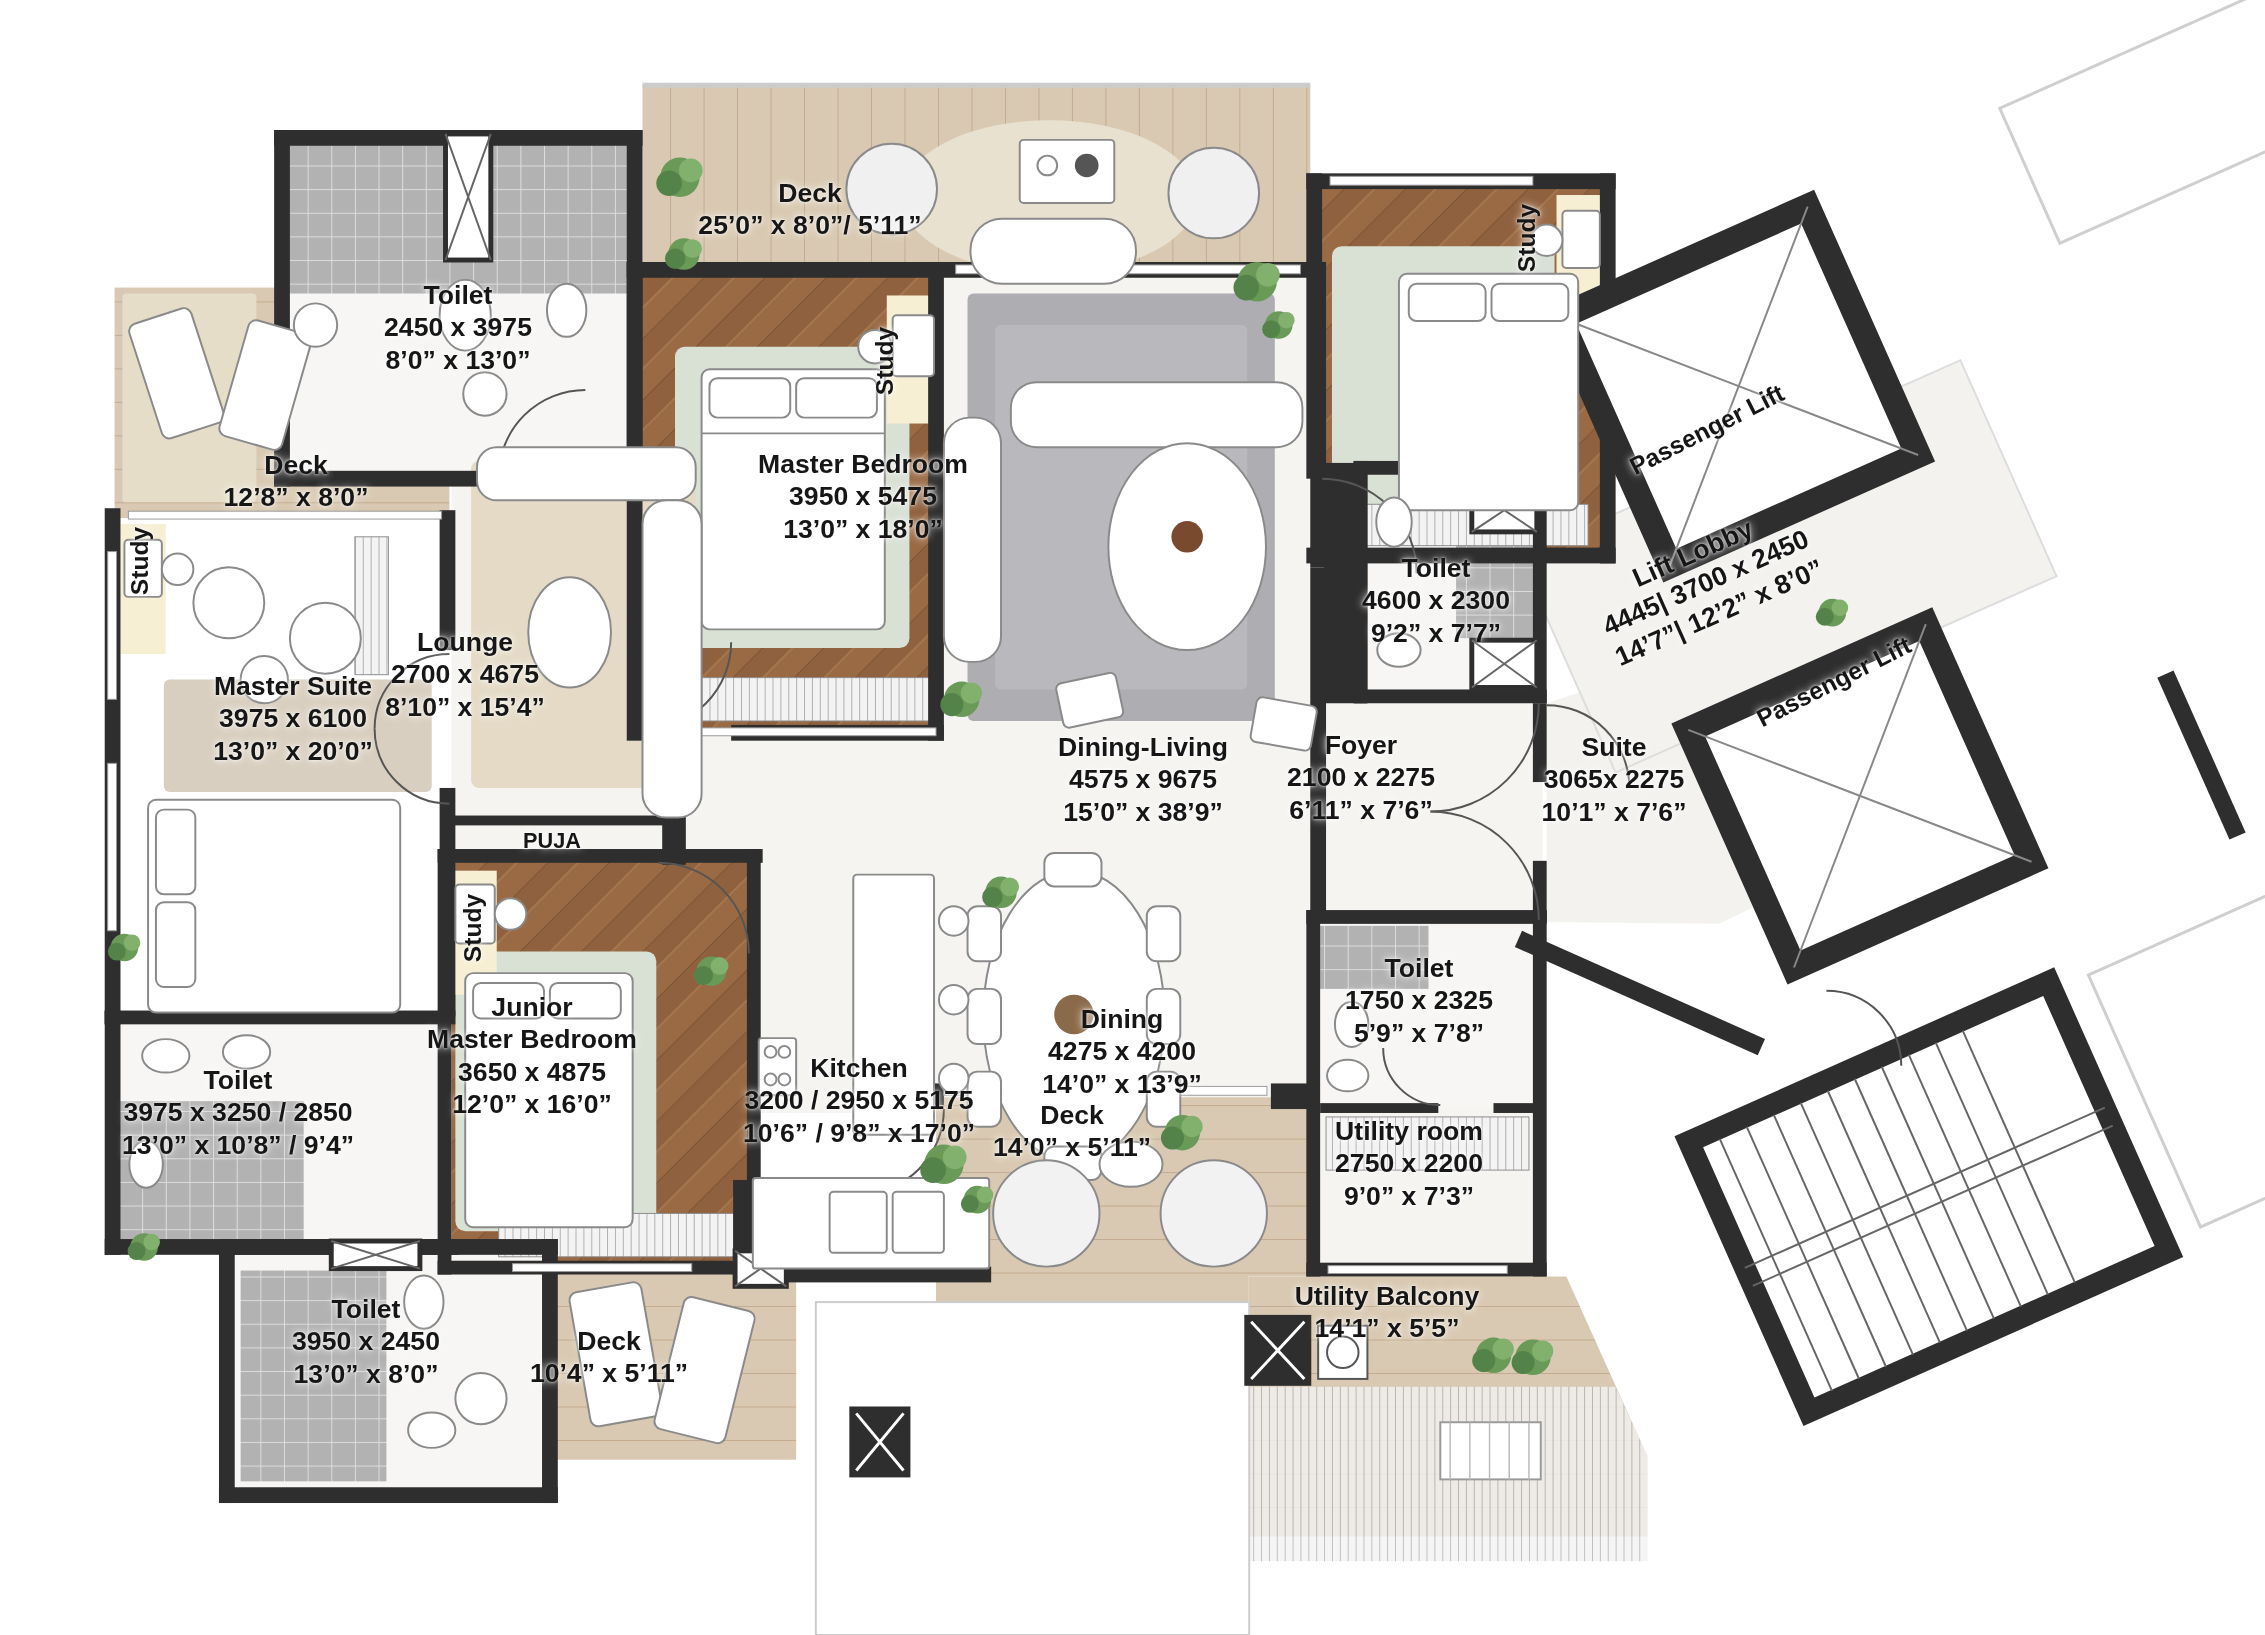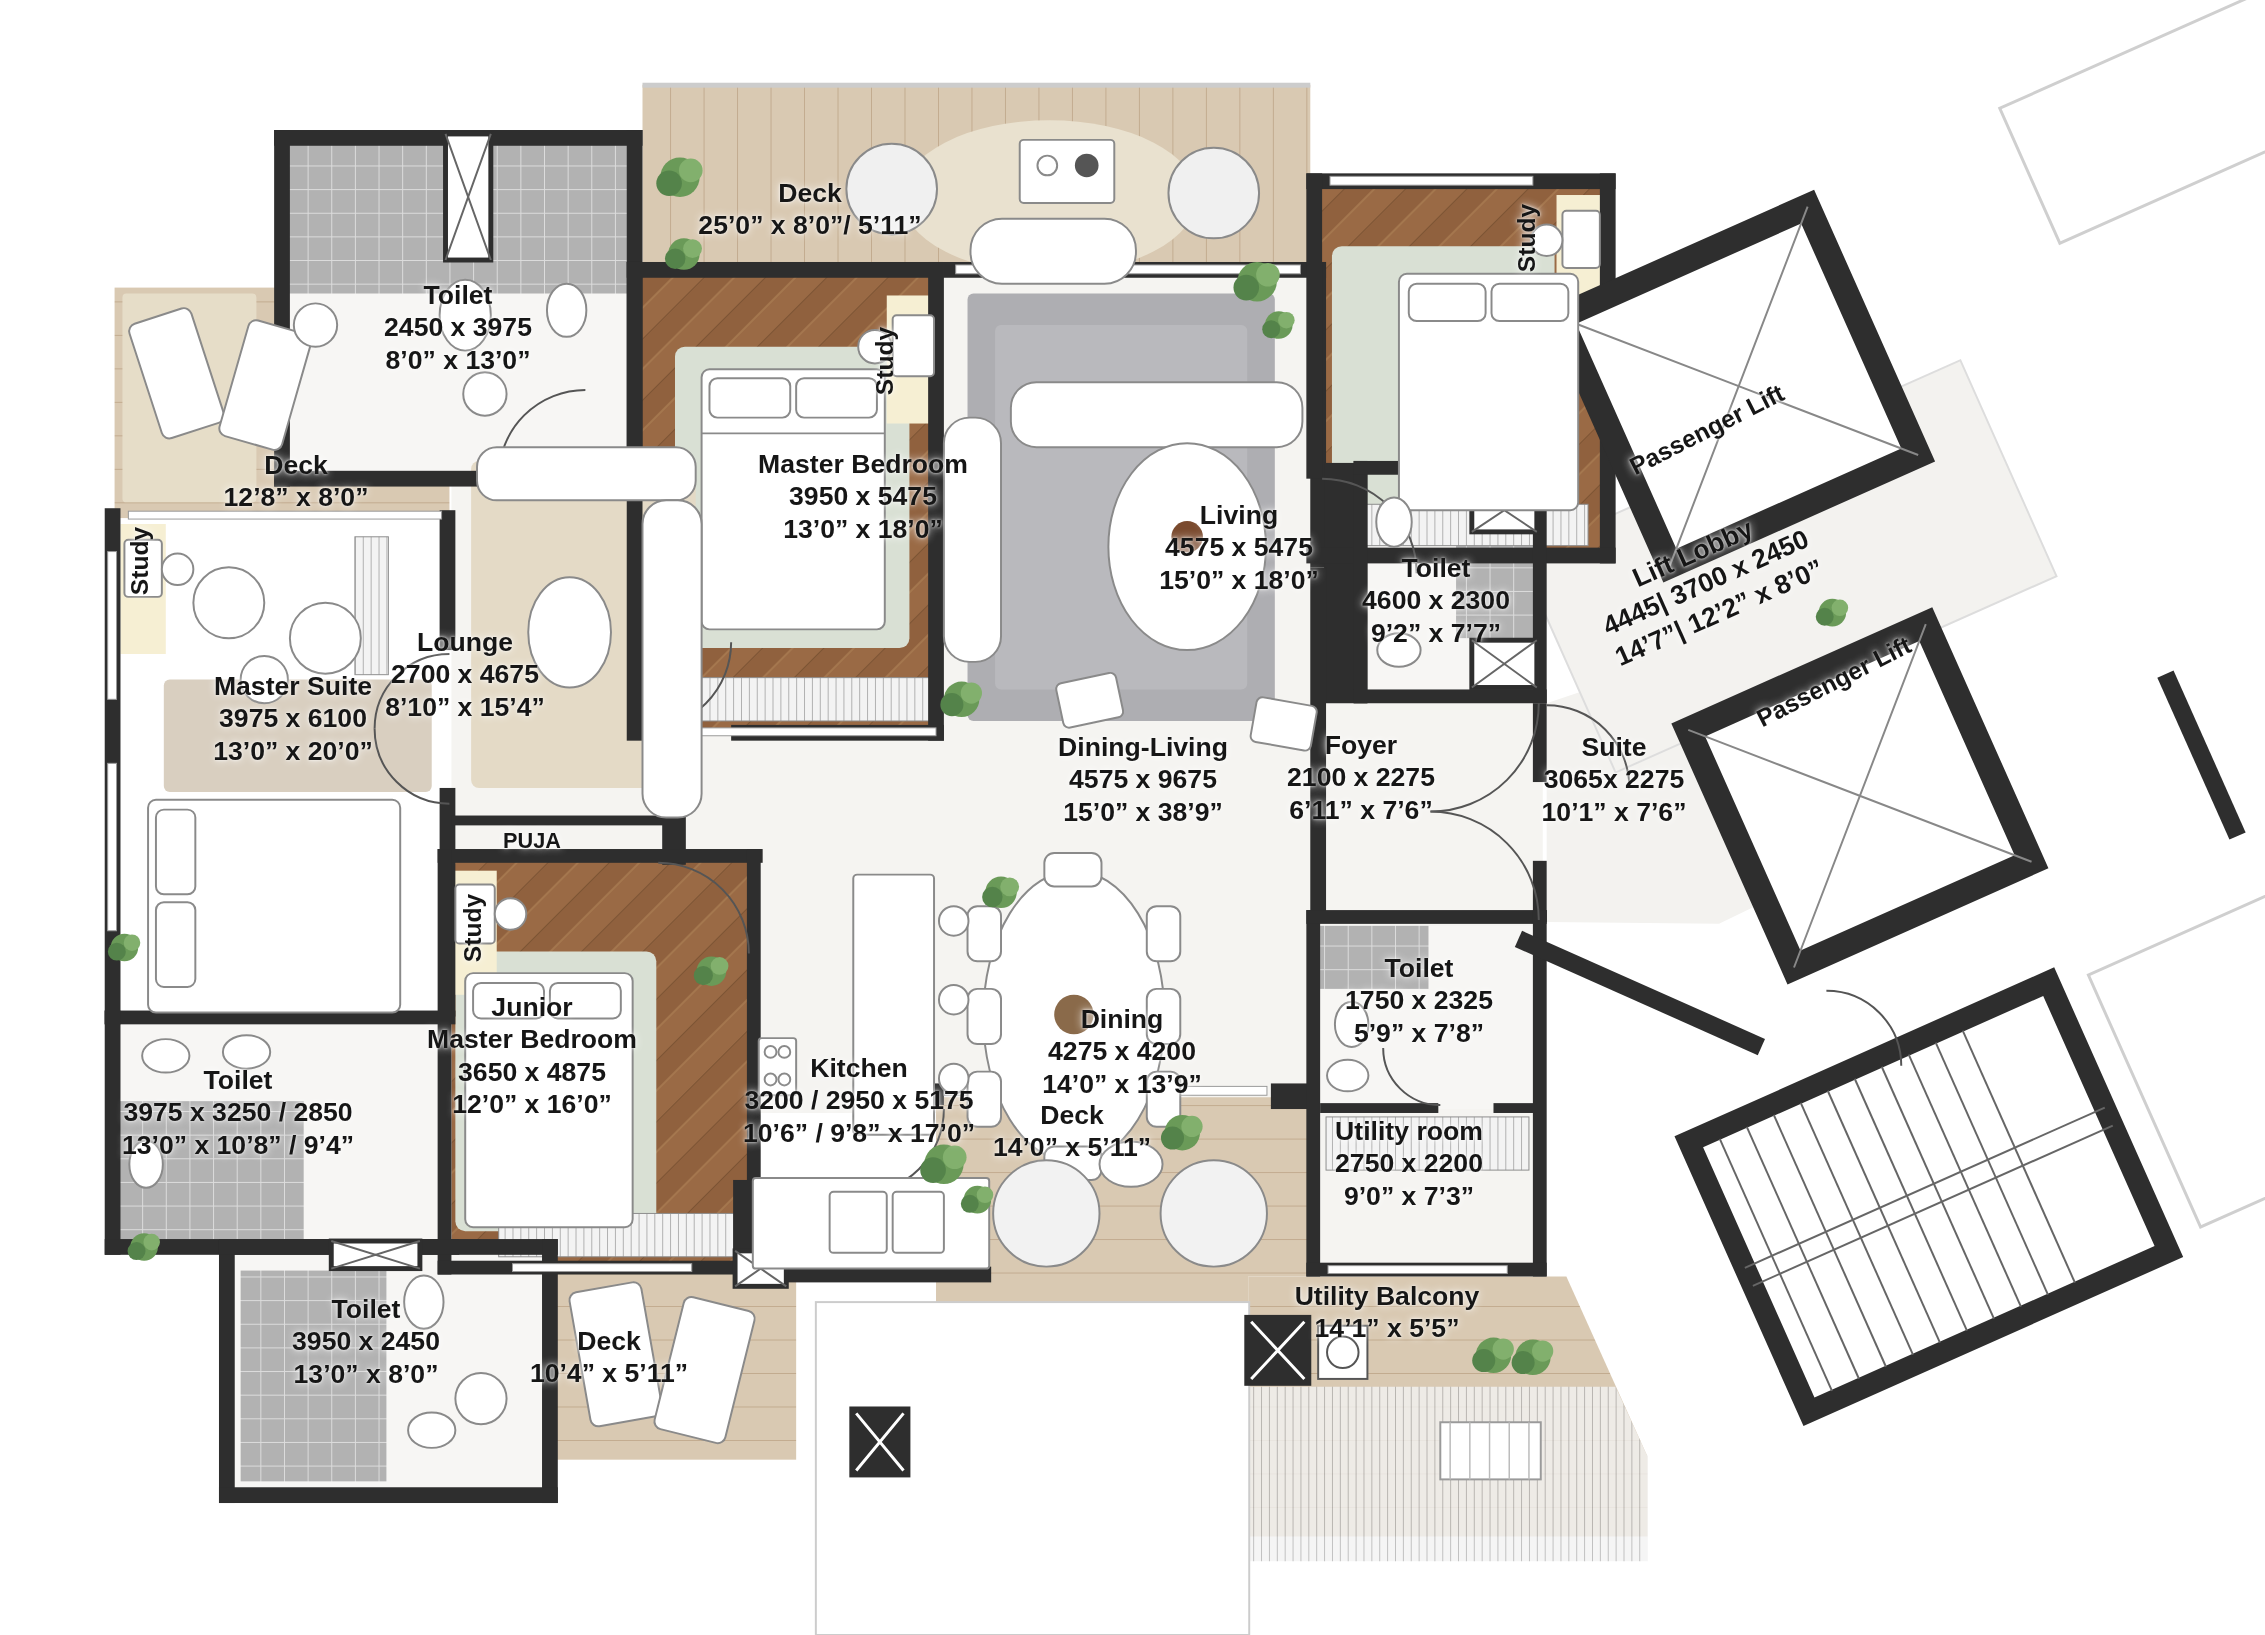--- a/index.html
+++ b/index.html
@@ -3,21 +3,21 @@
 <meta charset="utf-8">
 <style>
   html,body{margin:0;padding:0;background:#fff;}
   #plan{position:relative;width:2266px;height:1635px;background:#ffffff;overflow:hidden;
         font-family:"Liberation Sans",sans-serif;}
   #gfx{position:absolute;left:0;top:0;}
   .lbl{position:absolute;transform:translate(-50%,-50%);text-align:center;
        font:bold 26.6px/1.22 "Liberation Sans",sans-serif;color:#161616;white-space:nowrap;
        text-shadow:0 0 8.9px rgba(255,255,255,.95),0 0 3px rgba(255,255,255,.9);}
   .lbl div{pointer-events:none;}
-  .sm{font-size:21.7px;}
+  .sm{font-size:21.7px;margin-left:20px;}
   .md{font-size:24.6px;}
   .vert{transform:translate(-50%,-50%) rotate(-90deg);}
   .r24{transform:translate(-50%,-50%) rotate(-24deg);}
   .r27{transform:translate(-50%,-50%) rotate(-27deg);}
 </style>
 </head>
 <body>
 
 <div id="plan">
 
@@ -413,25 +413,20 @@
   <div>25’0” x 8’0”/ 5’11”</div>
 </div>
 
 <div class="lbl" style="left:863px;top:497px">
   <div>Master Bedroom</div>
   <div>3950 x 5475</div>
   <div>13’0” x 18’0”</div>
 </div>
 
 
-<div class="lbl" style="left:1239px;top:548px">
-  <div>Living</div>
-  <div>4575 x 5475</div>
-  <div>15’0” x 18’0”</div>
-</div>
 
 <div class="lbl" style="left:1436px;top:601px">
   <div>Toilet</div>
   <div>4600 x 2300</div>
   <div>9’2” x 7’7”</div>
 </div>
 
 <div class="lbl r24" style="left:1706px;top:583px">
   <div>Lift Lobby</div>
   <div>4445| 3700 x 2450</div>

